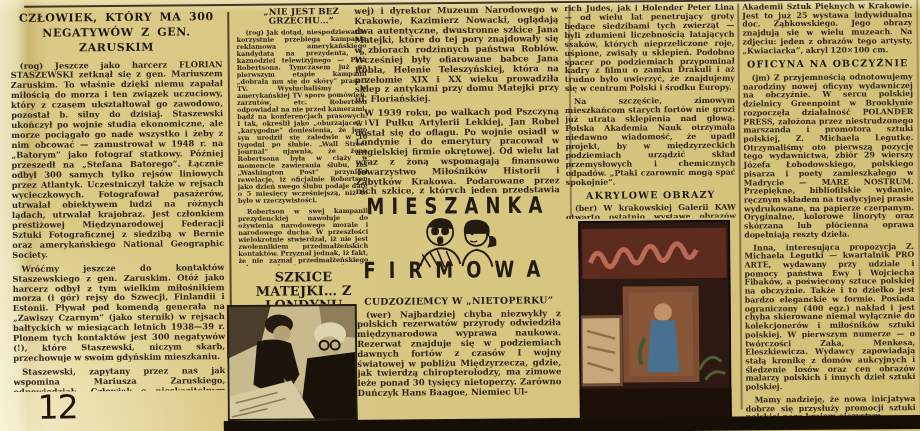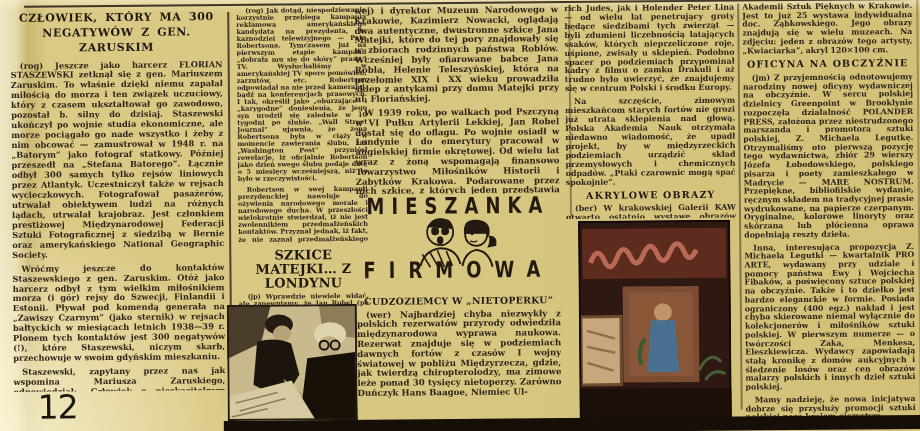--- a/index.html
+++ b/index.html
@@ -72,20 +72,21 @@
     <section id="col1" class="col">
       <h2 class="headline">CZŁOWIEK, KTÓRY MA 300 NEGATYWÓW Z GEN. ZARUSKIM</h2>
       <p class="indent">(rog) Jeszcze jako harcerz FLORIAN STASZEWSKI zetknął się z gen. Mariuszem Zaruskim. To właśnie dzięki niemu zapałał miłością do morza i ten związek uczuciowy, który z czasem ukształtował go zawodowo, pozostał b. silny do dzisiaj. Staszewski ukończył po wojnie studia ekonomiczne, ale morze pociągało go nade wszystko i żeby z nim obcować — zamustrował w 1948 r. na „Batorym” jako fotograf statkowy. Później przeszedł na „Stefana Batorego”. Łącznie odbył 300 samych tylko rejsów liniowych przez Atlantyk. Uczestniczył także w rejsach wycieczkowych. Fotografował pasażerów, utrwalał obiektywem ludzi na różnych lądach, utrwalał krajobraz. Jest członkiem prestiżowej Międzynarodowej Federacji Sztuki Fotograficznej z siedzibą w Bernie oraz amerykańskiego National Geographic Society.</p>
       <p class="indent">Wróćmy jeszcze do kontaktów Staszewskiego z gen. Zaruskim. Otóż jako harcerz odbył z tym wielkim miłośnikiem morza (i gór) rejsy do Szwecji, Finlandii i Estonii. Pływał pod komendą generała na „Zawiszy Czarnym” (jako sternik) w rejsach bałtyckich w miesiącach letnich 1938—39 r. Plonem tych kontaktów jest 300 negatywów (!), które Staszewski, niczym skarb, przechowuje w swoim gdyńskim mieszkaniu.</p>
       <p class="indent">Staszewski, zapytany przez nas jak wspomina Mariusza Zaruskiego, odpowiedział: „Człowiek o nieskazitelnym charakterze, wspaniały dowódca na morzu, surowy, wymagający, lecz bardzo sprawiedliwy. Trudno powiedzieć, czy bardziej rozkochany w morzu, czy w górach... No i po pierwsze, po drugie, i po trzecie — wielki przyjaciel harcerzy”.</p>
     </section>
 
     <div id="pageno">12</div>
 
     <section id="col2" class="col">
+      <h3 class="headline">„NIE JEST BEZ GRZECHU…”</h3>
       <div class="body-block">
         <p class="indent">(rog) Jak dotąd, niespodziewanie korzystnie przebiega kampania reklamowa amerykańskiego kandydata na prezydenta, b. kaznodziei telewizyjnego — Pata Robertsona. Tymczasem już na pierwszym etapie kampanii „dobrała mu się do skóry” prasa i TV. Wysłuchaliśmy w amerykańskiej TV sporo pomówień, zarzutów, etc. Robertson odpowiadał na nie przed kamerami, bądź na konferencjach prasowych. I tak, określił jako „oburzające” i „karygodne” doniesienia, że jego syn urodził się zaledwie w 10 tygodni po ślubie. „Wall Street Journal” ujawnia, że żona Robertsona była w ciąży w momencie zawierania ślubu, zaś „Washington Post” przyniósł rewelacje, iż oficjalnie Robertson jako dzień swego ślubu podaje datę o 5 miesięcy wcześniejszą, niż to było w rzeczywistości.</p>
         <p class="indent">Robertson w swej kampanii prezydenckiej nawołuje do ożywienia narodowego morale i narodowego ducha. W przeszłości wielokrotnie stwierdzał, iż nie jest zwolennikiem przedmałżeńskich kontaktów. Przyznał jednak, iż fakt, że nie zaznał przedmałżeńskiego seksu wcale nie oznacza, że sam „jest bez grzechu”.</p>
       </div>
       <h3 class="headline subhead">SZKICE MATEJKI… Z LONDYNU</h3>
       <p class="indent">(jp) Wprawdzie niewiele widać, ale zapewniamy, że Jan Robel (po pra-</p>
     </section>
 
     <div id="photo-bw" class="photo">
       <svg viewBox="0 0 130 116" preserveAspectRatio="none">

